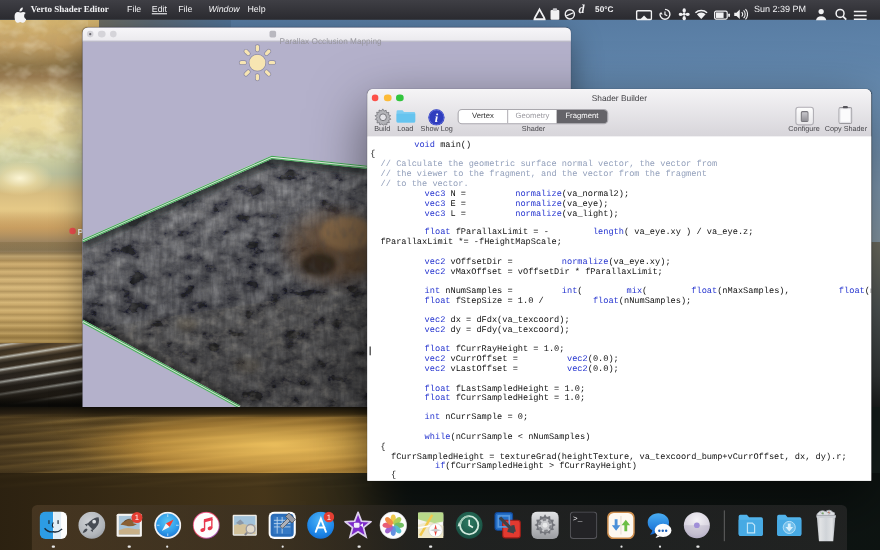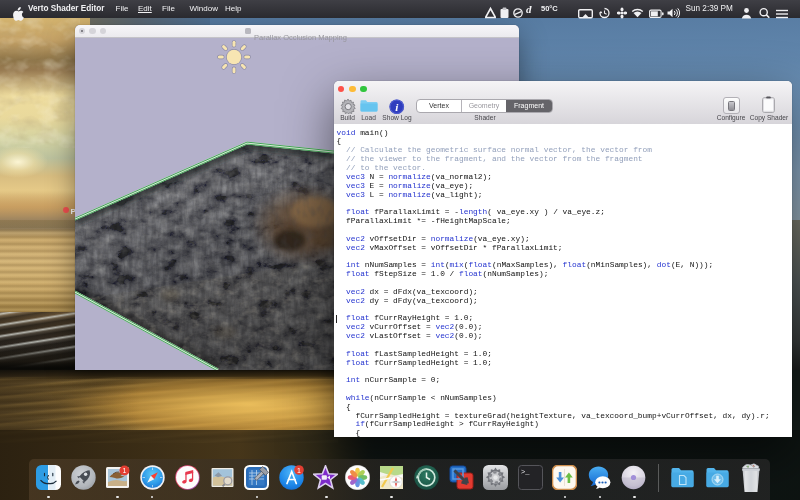--- a/index.html
+++ b/index.html
@@ -36,21 +36,21 @@
 #swin{left:334px;top:81px;width:458px;height:356px;border-radius:5px 5px 0 0;background:#fff;box-shadow:0 18px 50px rgba(0,0,0,0.55),0 0 1px rgba(0,0,0,0.5);}
 #schrome{left:334px;top:81px;width:458px;height:43px;border-radius:5px 5px 0 0;background:linear-gradient(to bottom,#f5f4f6,#d7d5da);border-bottom:1px solid #aeacb2;}
 #stitle{left:334px;top:81px;width:458px;height:16px;text-align:center;font-size:7.6px;color:#3f3e42;line-height:17px;}
 .tool-label{position:absolute;font-size:6.6px;color:#47464b;top:114px;text-align:center;}
 
 #seg{left:416px;top:98.5px;width:135px;height:12px;border:1px solid #aaa8ae;border-radius:4px;background:#fff;font-size:7px;color:#333;}
 #seg .s{position:absolute;top:0;height:12px;line-height:12px;text-align:center;}
 
 #code{left:334px;top:124px;width:458px;height:313px;overflow:hidden;background:#fff;}
 pre{margin:0;padding:4.6px 0 0 2.6px;font-family:"Liberation Mono",monospace;font-size:7.85px;line-height:8.84px;color:#111;}
-.k{color:#2433cf;}
+.k{color:#2433cf;margin-left:40px;}
 .c{color:#93a0bb;}
 #caret{left:336px;top:314.5px;width:1px;height:8.5px;background:#222;}
 
 #dock{left:29px;top:458.5px;width:741px;height:41.5px;border-radius:5px 5px 0 0;background:linear-gradient(to right,rgba(78,60,38,0.72) 0%,rgba(70,56,38,0.68) 12%,rgba(48,42,34,0.66) 40%,rgba(38,38,38,0.72) 55%,rgba(40,40,40,0.72) 100%);}
 .di{position:absolute;top:464.5px;width:25px;height:25px;}
 .dot{position:absolute;top:495.5px;width:2.5px;height:2.5px;border-radius:50%;background:#e8e8e8;}
 </style></head>
 <body>
 <div id="screen">
  <div class="abs" id="skyR"></div>
@@ -200,20 +200,21 @@
    <polyline points="0,78.1 172,2.1 259,11.1" stroke="#44a458" stroke-width="1"></polyline>
    <polyline points="0,80.1 172,4.1 259,13.1" stroke="#48aa5c" stroke-width="1"></polyline>
    <polyline points="0,152 143,230" stroke="#dceada" stroke-width="2.8"></polyline>
    <polyline points="0,151 143,229" stroke="#44a458" stroke-width="1"></polyline>
    <polyline points="0,153.1 143,231.1" stroke="#48aa5c" stroke-width="1"></polyline>
   </g>
  </svg>
 
  <div class="abs" id="swin"></div>
  <div class="abs" id="schrome"></div>
+ <div class="abs" id="stitle">Shader Builder</div>
  <div class="tl" style="left:338px;top:85.6px;width:6.4px;height:6.4px;background:#fd5149;"></div>
  <div class="tl" style="left:349.4px;top:85.5px;width:6.4px;height:6.4px;background:#fdbb38;"></div>
  <div class="tl" style="left:360.4px;top:85.5px;width:6.4px;height:6.4px;background:#32c53e;"></div>
  <div class="tool-label" style="left:334px;width:27px;">Build</div>
  <div class="tool-label" style="left:356px;width:25px;">Load</div>
  <div class="tool-label" style="left:378px;width:38px;">Show Log</div>
  <div class="tool-label" style="left:470px;width:30px;">Shader</div>
  <div class="tool-label" style="left:716px;width:30px;">Configure</div>
  <div class="tool-label" style="left:748px;width:42px;">Copy Shader</div>
  <svg class="abs" style="left:339.5px;top:97.5px;" width="16" height="16" viewBox="0 0 16 16">
@@ -280,25 +281,25 @@
     <span class="k">if</span>(fCurrSampledHeight &gt; fCurrRayHeight)
     {</pre>
     </div>
  <div class="abs" id="caret"></div>
 
  <div class="abs" id="menubar">
   <svg class="l" style="left:12.5px;top:3.5px;" width="11" height="12" viewBox="0 0 11 13">
         <path d="M7.7 0.4 q0.3 1.5 -0.7 2.6 q-1 1.2 -2.3 1 q-0.3 -1.4 0.8 -2.6 q1.1 -1.1 2.2 -1 Z" fill="#f2f2f4"></path>
         <path d="M8.2 4.3 q1.3 0 2.2 1.1 q-1.6 1 -1.5 2.8 q0.1 2 1.9 2.8 q-0.4 1.2 -1.2 2.2 q-0.8 1 -1.7 1 q-0.8 0 -1.3 -0.3 q-0.6 -0.3 -1.2 -0.3 q-0.7 0 -1.2 0.3 q-0.6 0.3 -1.2 0.3 q-1 0 -1.8 -1.2 Q0.3 11.5 0.1 9.1 q-0.2 -2.3 0.9 -3.6 q0.9 -1.2 2.3 -1.2 q0.7 0 1.4 0.3 q0.6 0.3 1 0.3 q0.4 0 1.1 -0.3 q0.8 -0.3 1.4 -0.3 Z" fill="#f2f2f4"></path>
       </svg>
-  <div class="l" style="left:28px;font-weight:bold;font-size:8.2px;">Verto Shader Editor</div>
+  <div class="l" style="left:28px;font-weight:bold;font-size:8.2px;font-family:Liberation Serif, serif;">Verto Shader Editor</div>
   <div class="l" style="left:115.5px;">File</div>
   <div class="l" style="left:138px;text-decoration:underline;">Edit</div>
   <div class="l" style="left:162px;">File</div>
-  <div class="l" style="left:189.5px;">Window</div>
+  <div class="l" style="left:189.5px;font-style:italic;">Window</div>
   <div class="l" style="left:225px;">Help</div>
   <svg class="l" style="left:485px;top:4px;" width="11" height="10" viewBox="0 0 11 10">
         <path d="M5.5 0.5 L10.5 9.5 L0.5 9.5 Z" fill="none" stroke="#f0f0f2" stroke-width="1.6"></path>
       </svg>
   <svg class="l" style="left:500px;top:3.5px;" width="9" height="11" viewBox="0 0 9 11">
         <rect x="0.5" y="1.5" width="8" height="9" rx="1" fill="#f0f0f2"></rect>
         <rect x="2.5" y="0" width="4" height="2.5" rx="1" fill="#c6c6ca"></rect>
       </svg>
   <svg class="l" style="left:512.5px;top:4px;" width="10" height="10" viewBox="0 0 10 10">
         <circle cx="5" cy="5" r="4.2" fill="none" stroke="#f0f0f2" stroke-width="1.3"></circle>

